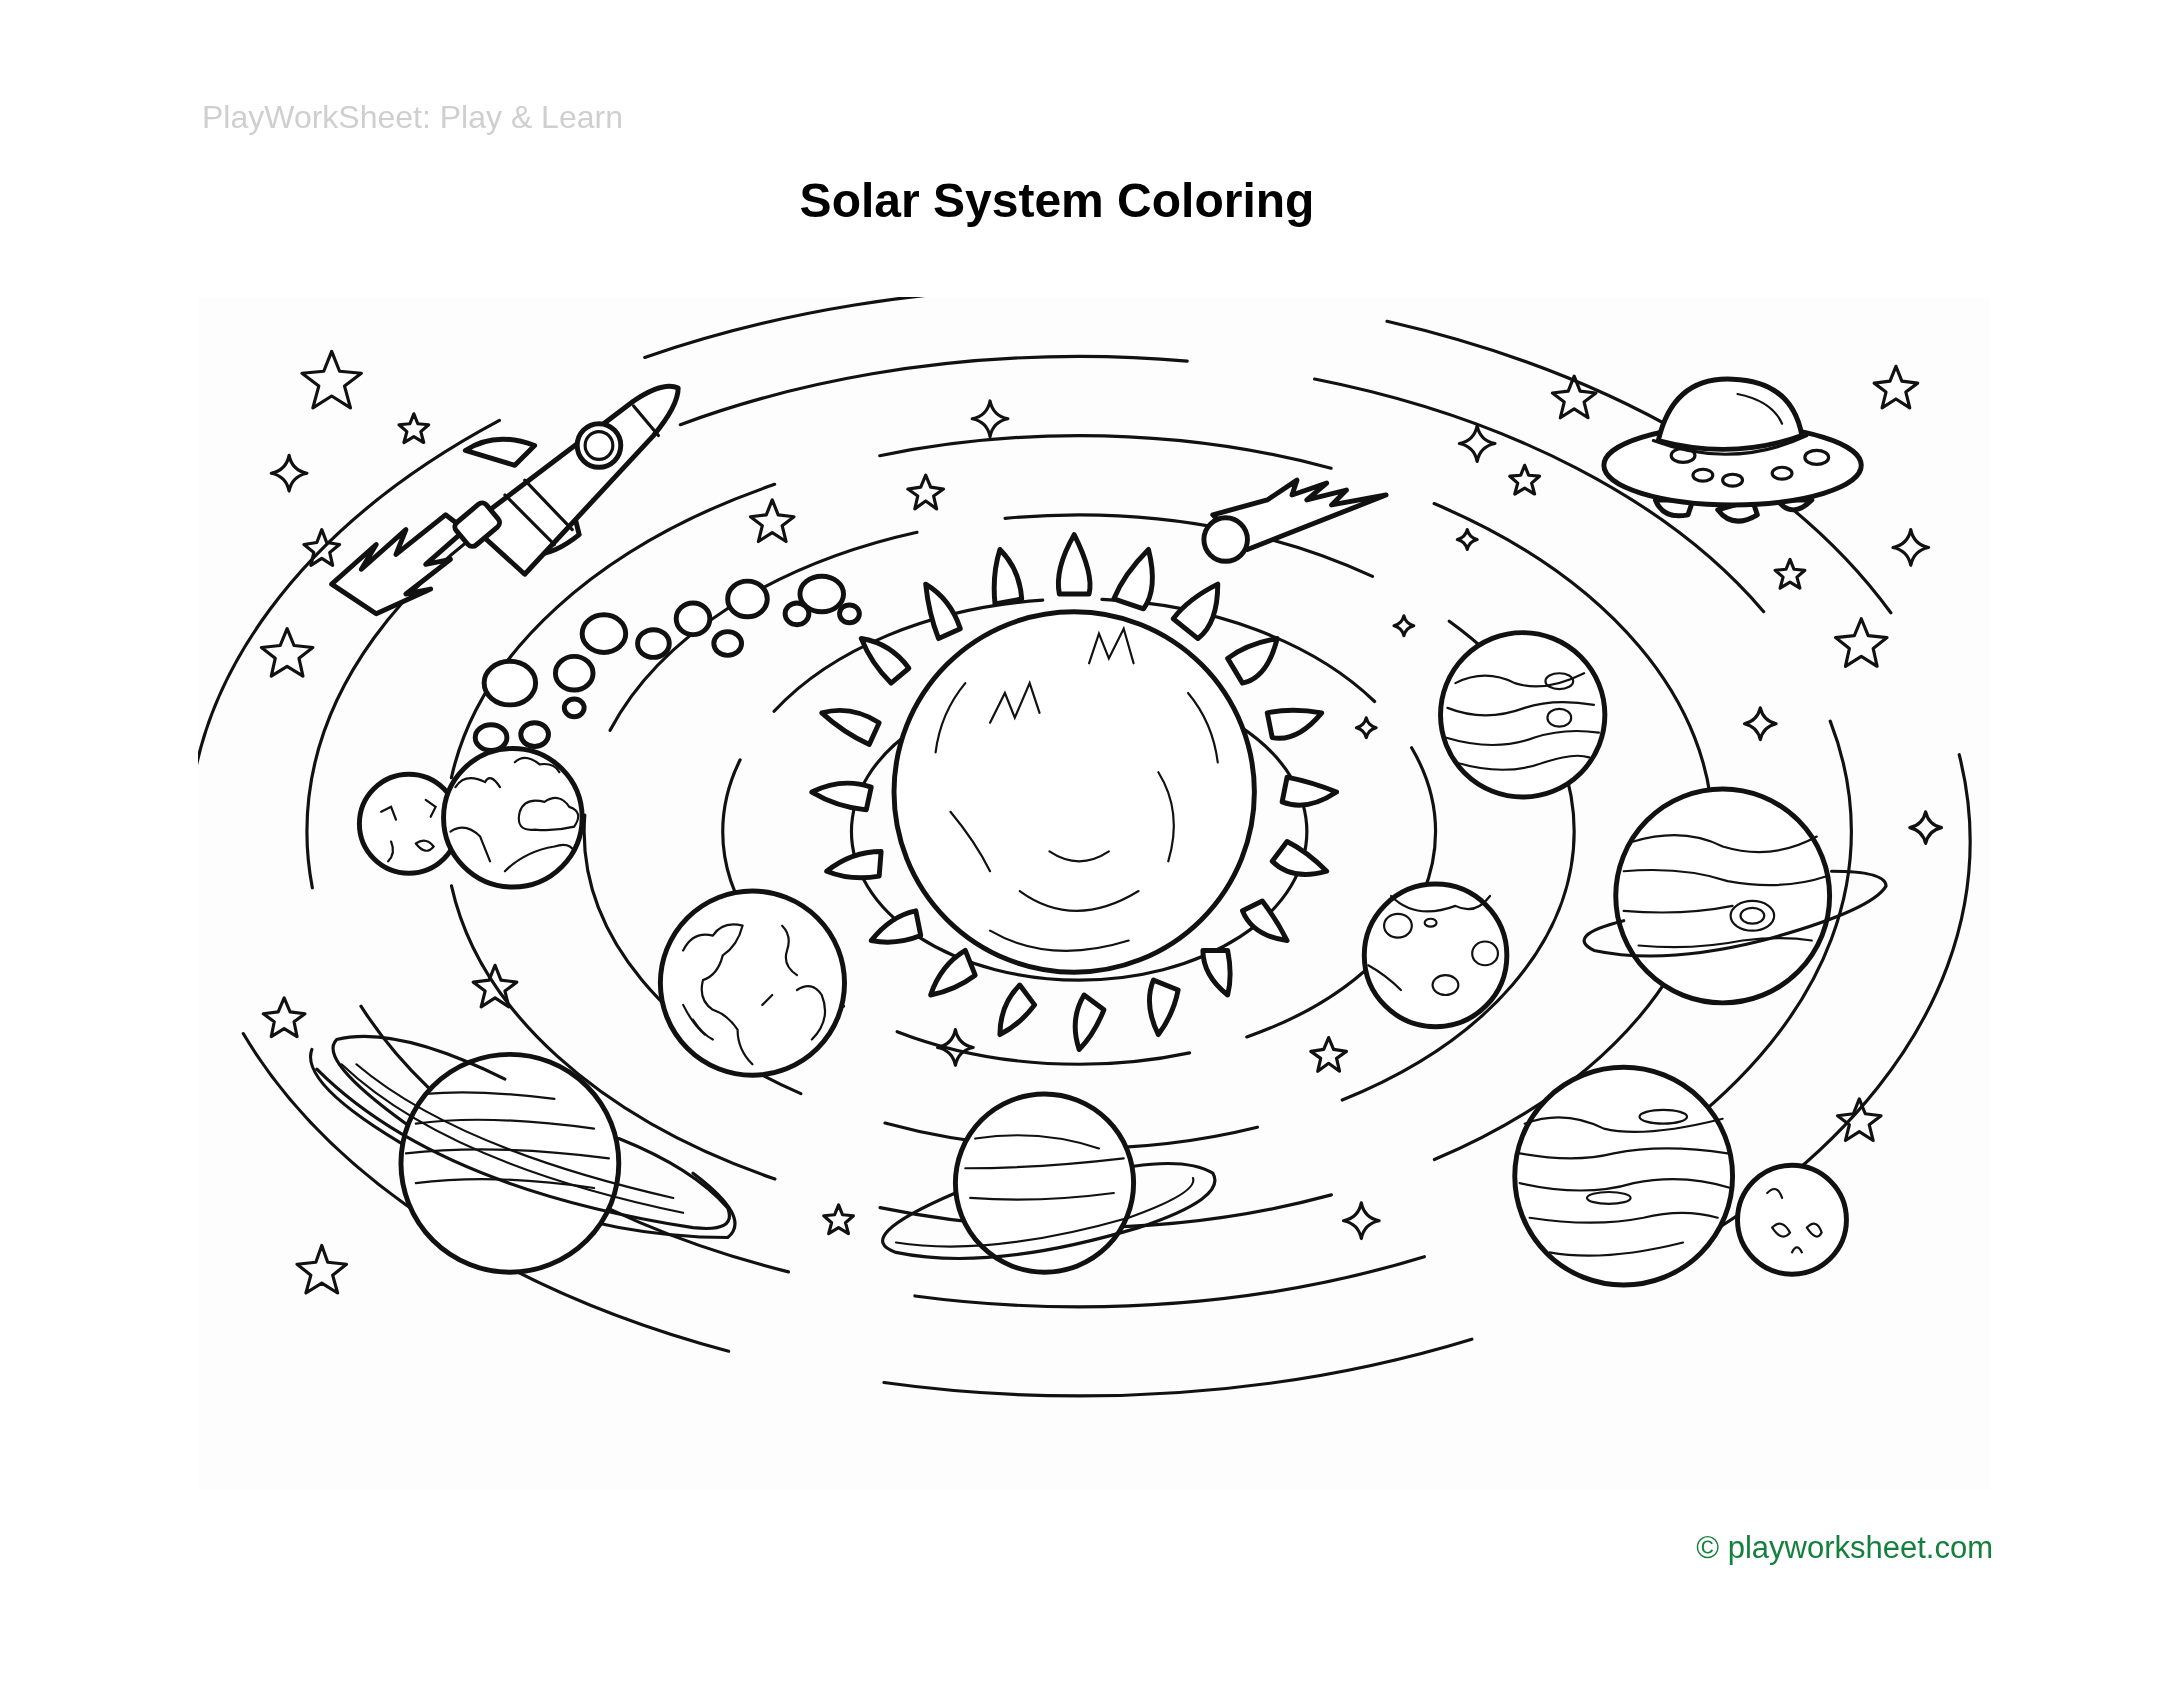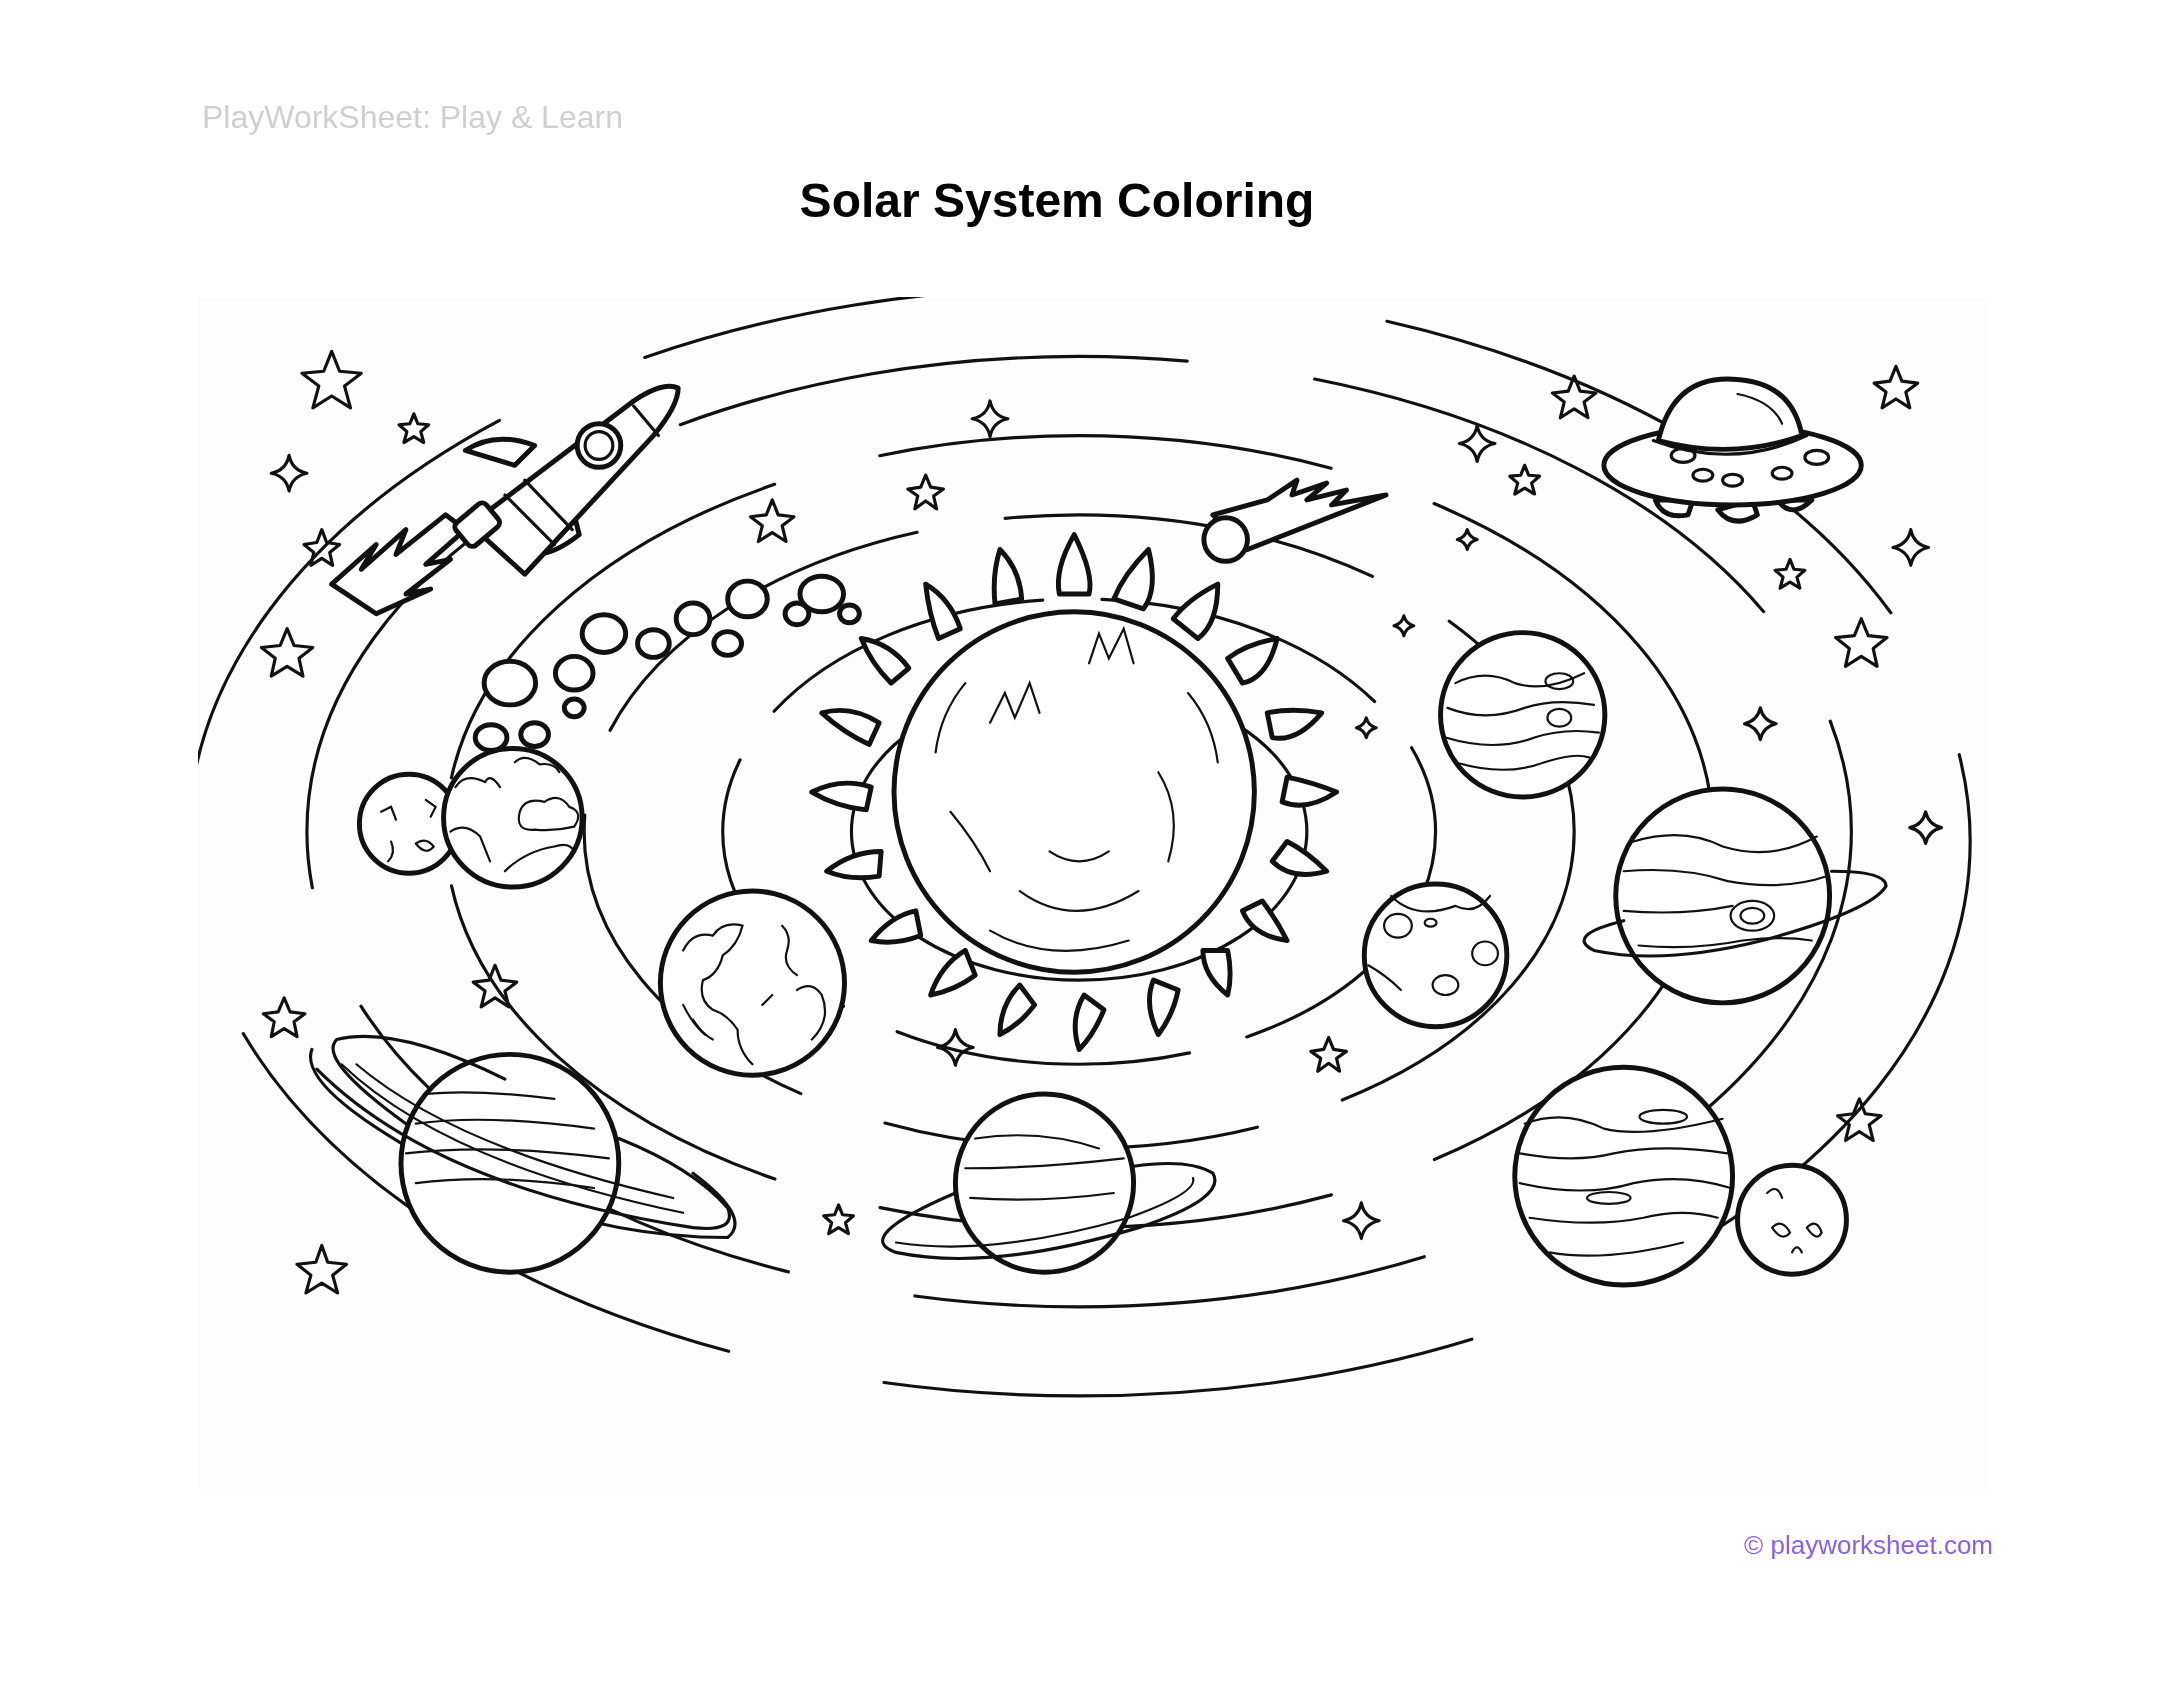--- a/index.html
+++ b/index.html
@@ -1,21 +1,21 @@
 <!DOCTYPE html>
 <html><head>
   <meta charset="utf-8">
   <style>
     html, body { margin: 0; padding: 0; background: #ffffff; }
     body { width: 2178px; height: 1683px; position: relative; overflow: hidden;
            font-family: "Liberation Sans", sans-serif; }
     .brand { position: absolute; left: 202px; top: 99px; font-size: 32px; color: #cfcfcf; }
     .title { position: absolute; left: 0; width: 2114px; top: 173px; text-align: center;
              font-size: 48px; font-weight: bold; color: #000000; }
-    .footer { position: absolute; right: 185px; top: 1530px; font-size: 26px; color: #8b5cf6; }
+    .footer { position: absolute; right: 185px; top: 1530px; font-size: 31px; color: #15803d; }
     .art { position: absolute; left: 198px; top: 297px; width: 1792px; height: 1193px; background: #fdfdfd; }
     svg { display: block; }
     .ink { fill: none; stroke: #111; stroke-width: 3.2; stroke-linecap: round; stroke-linejoin: round; }
     .ink-b { fill: #fff; stroke: #111; stroke-width: 5; stroke-linejoin: round; }
     .thin { fill: none; stroke: #111; stroke-width: 2.2; stroke-linecap: round; }
   </style>
 </head>
 <body>
 
 <div class="brand">PlayWorkSheet: Play &amp; Learn</div>

